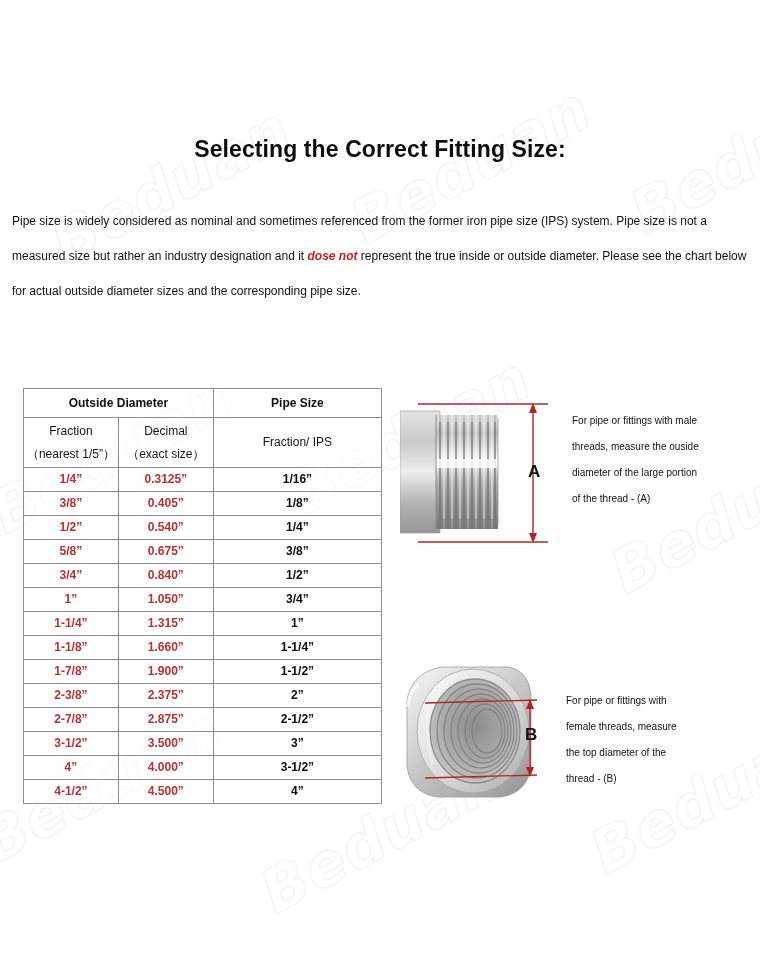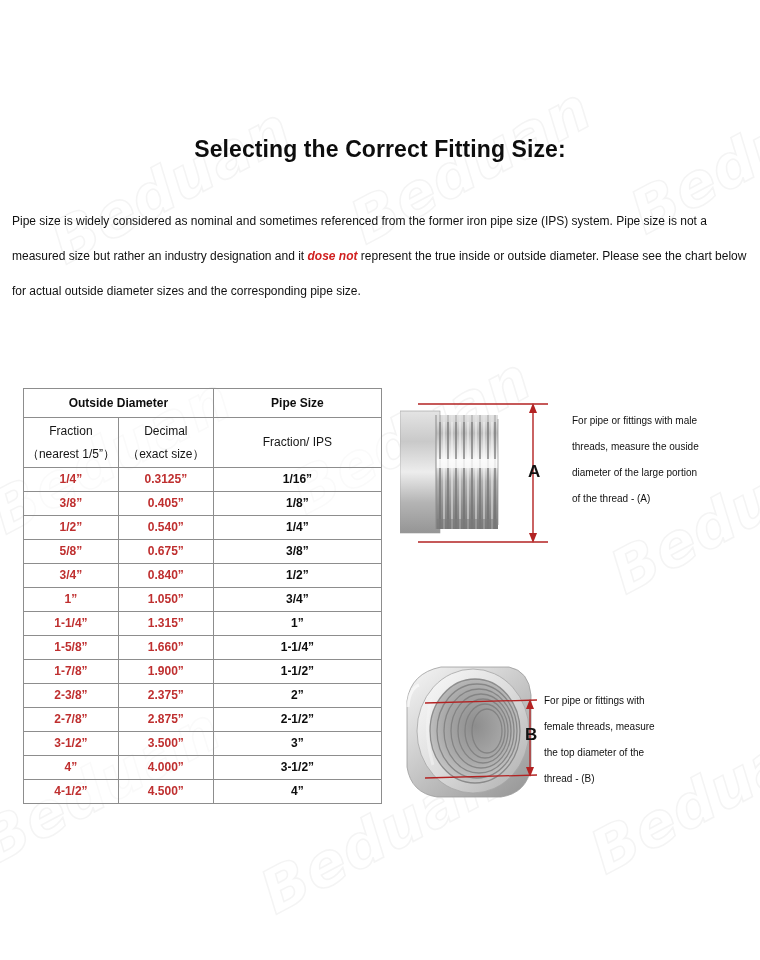--- a/index.html
+++ b/index.html
@@ -147,21 +147,21 @@
 
   
   .side-caption {
     position: absolute;
     font-size: 10px;
     line-height: 26px;
     color: #111111;
     z-index: 10;
   }
   #caption-male  { left: 572px; top: 408px; width: 184px; }
-  #caption-female{ left: 544px; top: 688px; width: 180px; }
+  #caption-female{ left: 566px; top: 688px; width: 180px; }
   .side-caption .ln { display: block; white-space: nowrap; }
 </style>
 </head>
 <body>
 
 <div id="watermark-layer">
   <div class="wm" style="left:40px;  top:150px;">Beduan</div>
   <div class="wm" style="left:340px; top:130px;">Beduan</div>
   <div class="wm" style="left:620px; top:120px;">Beduan</div>
   <div class="wm" style="left:-20px; top:420px;">Beduan</div>
@@ -226,21 +226,21 @@
         <td class="cell-od col-frac">1”</td>
         <td class="cell-od col-dec">1.050”</td>
         <td class="cell-ps col-pipe">3/4”</td>
       </tr>
       <tr>
         <td class="cell-od col-frac">1-1/4”</td>
         <td class="cell-od col-dec">1.315”</td>
         <td class="cell-ps col-pipe">1”</td>
       </tr>
       <tr>
-        <td class="cell-od col-frac">1-5/8”</td>
+        <td class="cell-od col-frac">1-1/8”</td>
         <td class="cell-od col-dec">1.660”</td>
         <td class="cell-ps col-pipe">1-1/4”</td>
       </tr>
       <tr>
         <td class="cell-od col-frac">1-7/8”</td>
         <td class="cell-od col-dec">1.900”</td>
         <td class="cell-ps col-pipe">1-1/2”</td>
       </tr>
       <tr>
         <td class="cell-od col-frac">2-3/8”</td>

